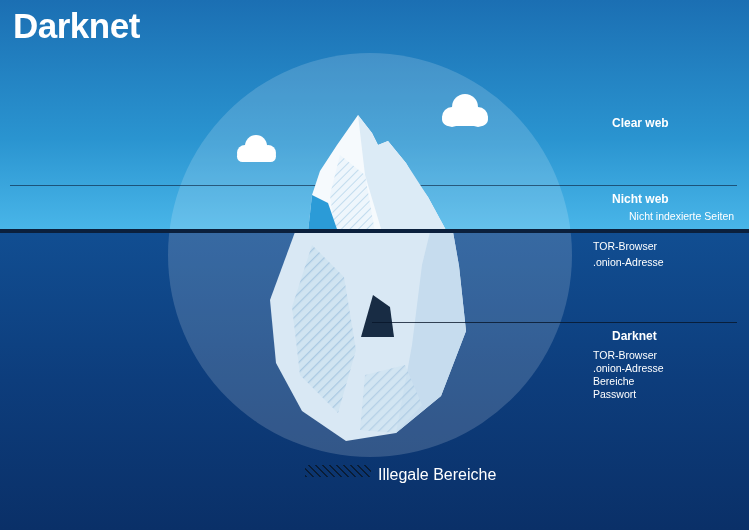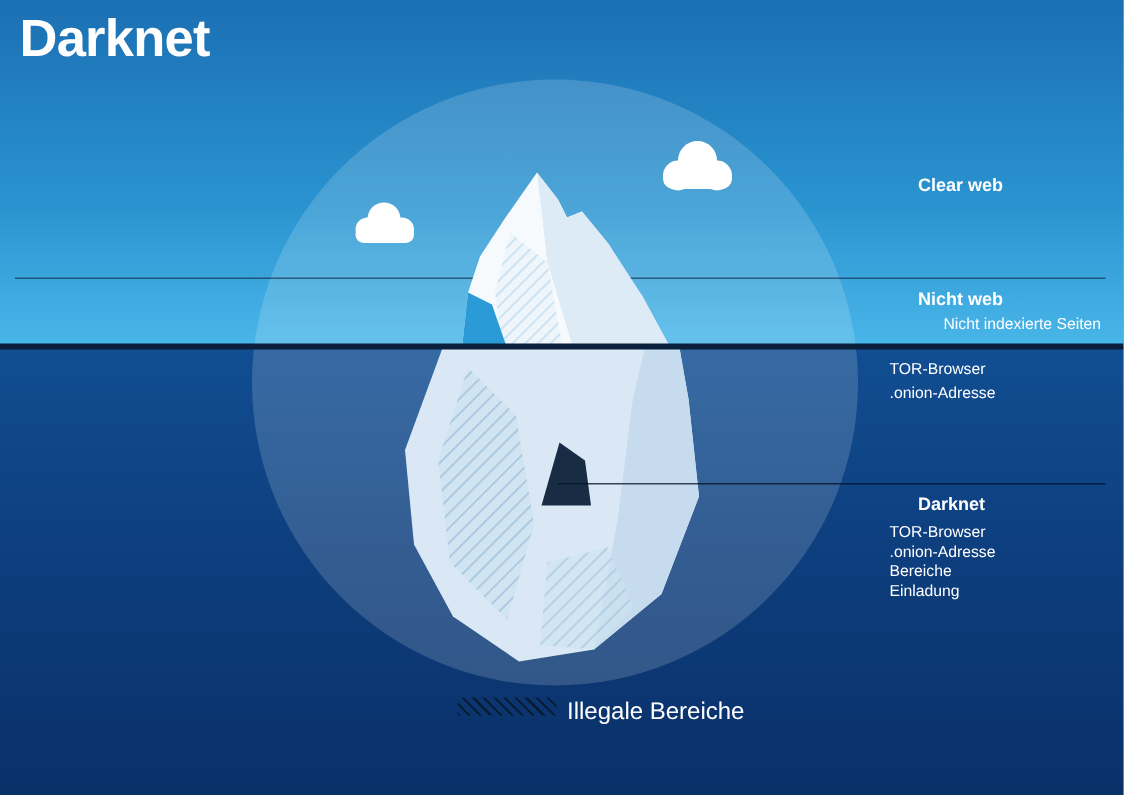--- a/index.html
+++ b/index.html
@@ -127,18 +127,18 @@
 
   <div class="zone-label lbl-deep">Nicht web</div>
   <div class="small sub-deep">Nicht indexierte Seiten</div>
   <div class="small deep-item-0">TOR-Browser</div>
   <div class="small deep-item-1">.onion-Adresse</div>
 
   <div class="zone-label lbl-dark">Darknet</div>
   <div class="small dark-item-0">TOR-Browser</div>
   <div class="small dark-item-1">.onion-Adresse</div>
   <div class="small dark-item-2">Bereiche</div>
-  <div class="small dark-item-3">Einladung</div>
+  <div class="small dark-item-3">Passwort</div>
 
   <div class="legend-swatch"></div>
   <div class="legend-label">Illegale Bereiche</div>
 
 </div>
 
 </body></html>

